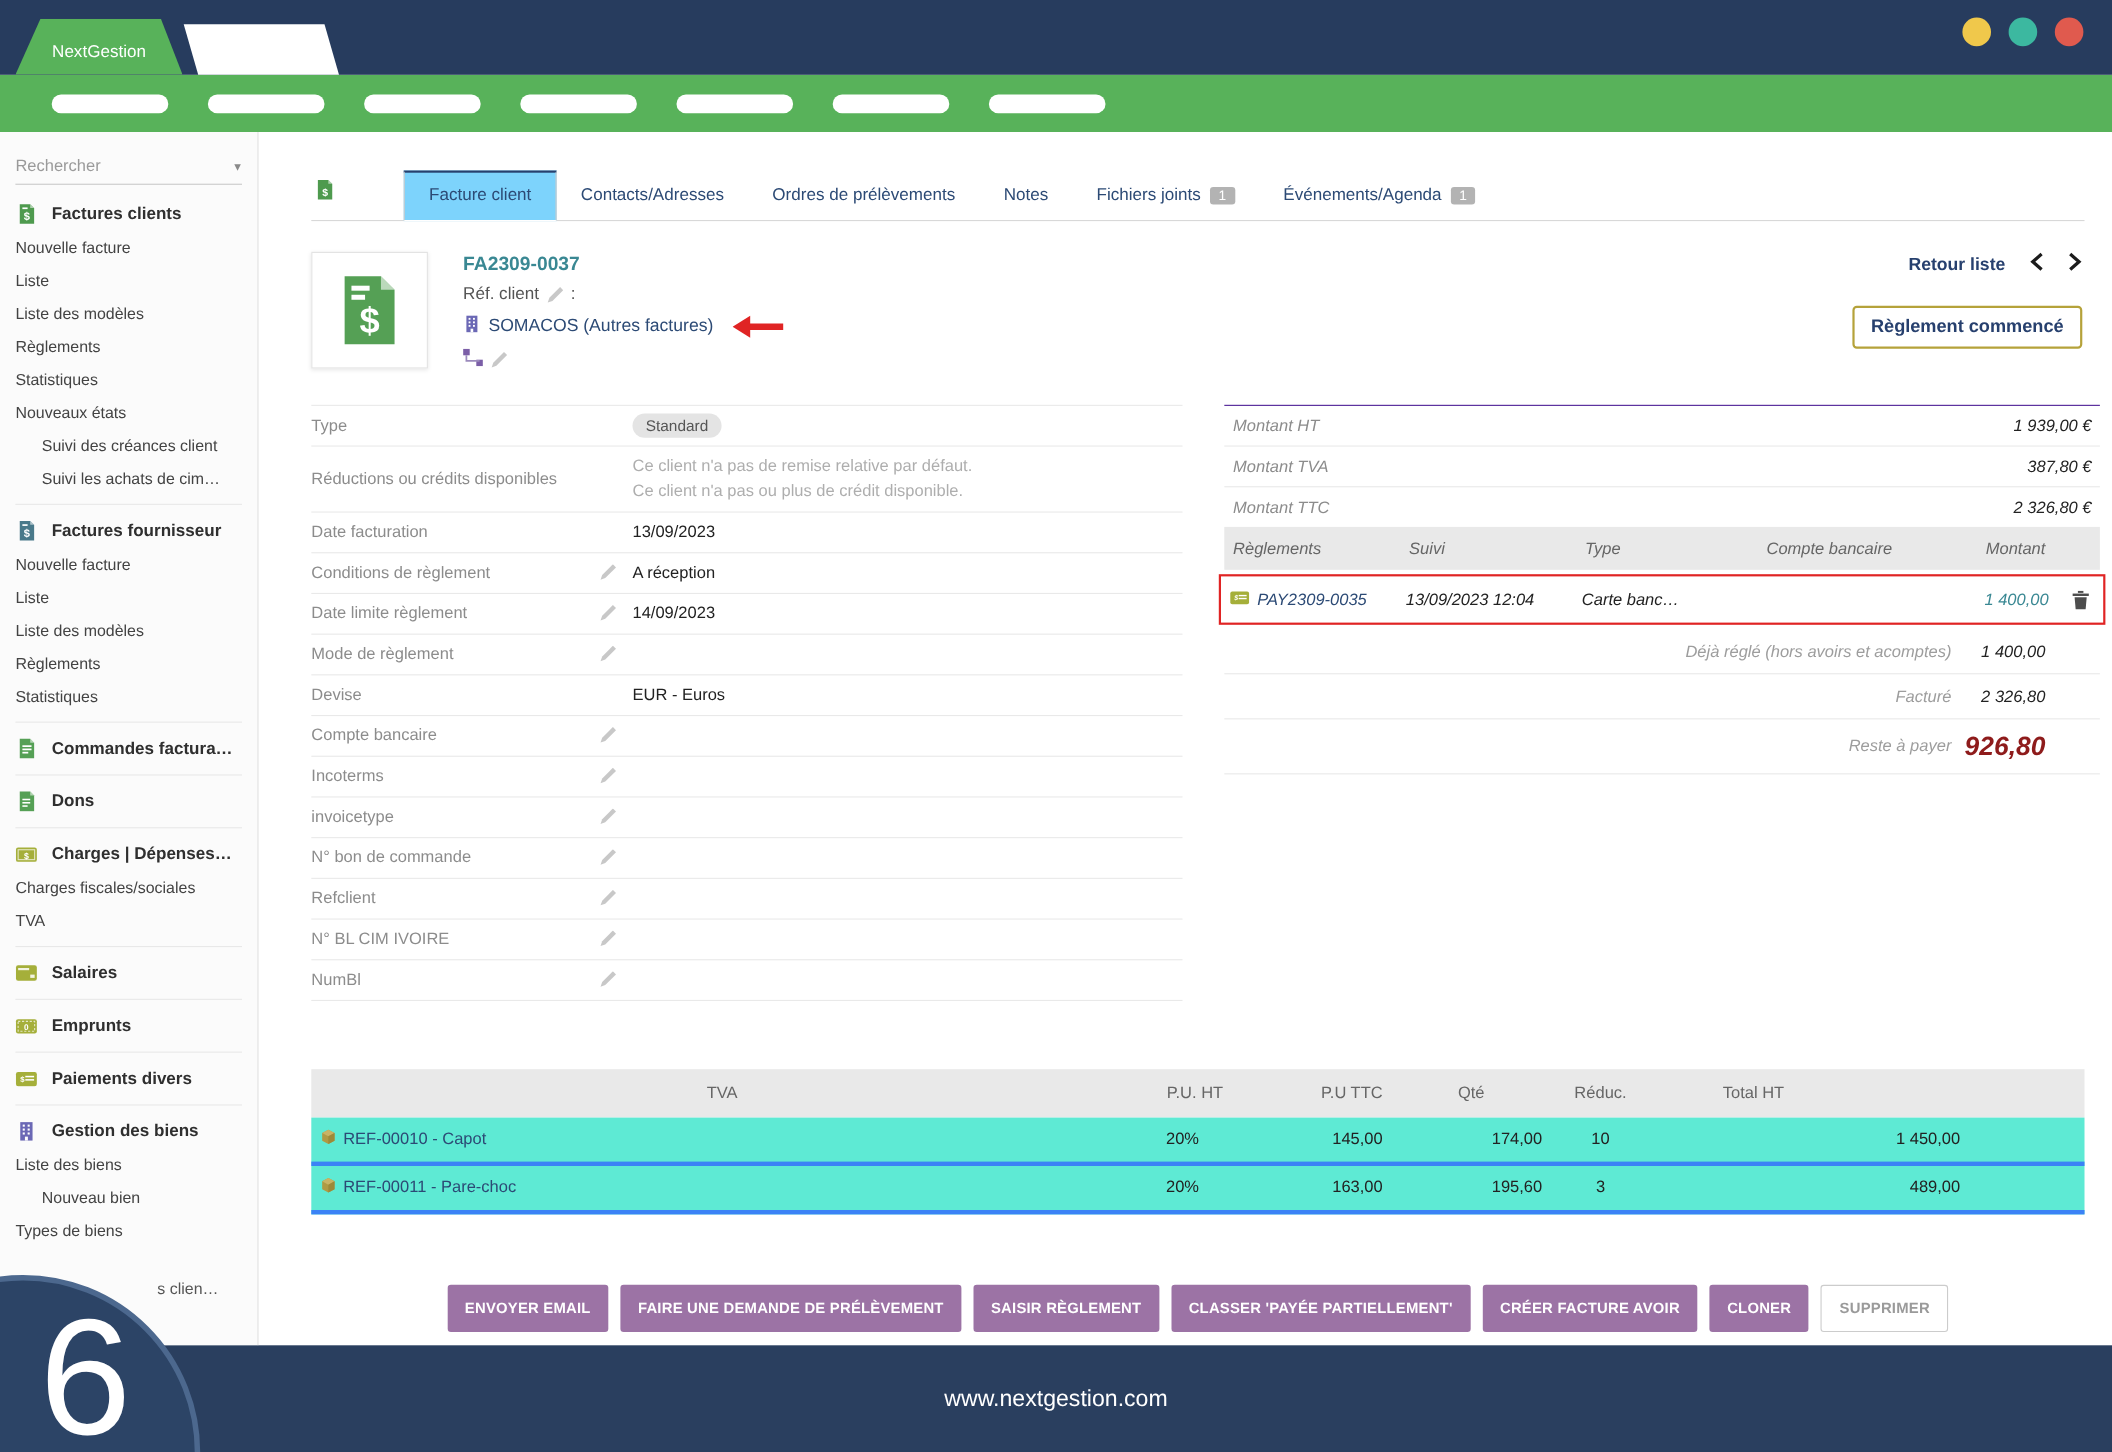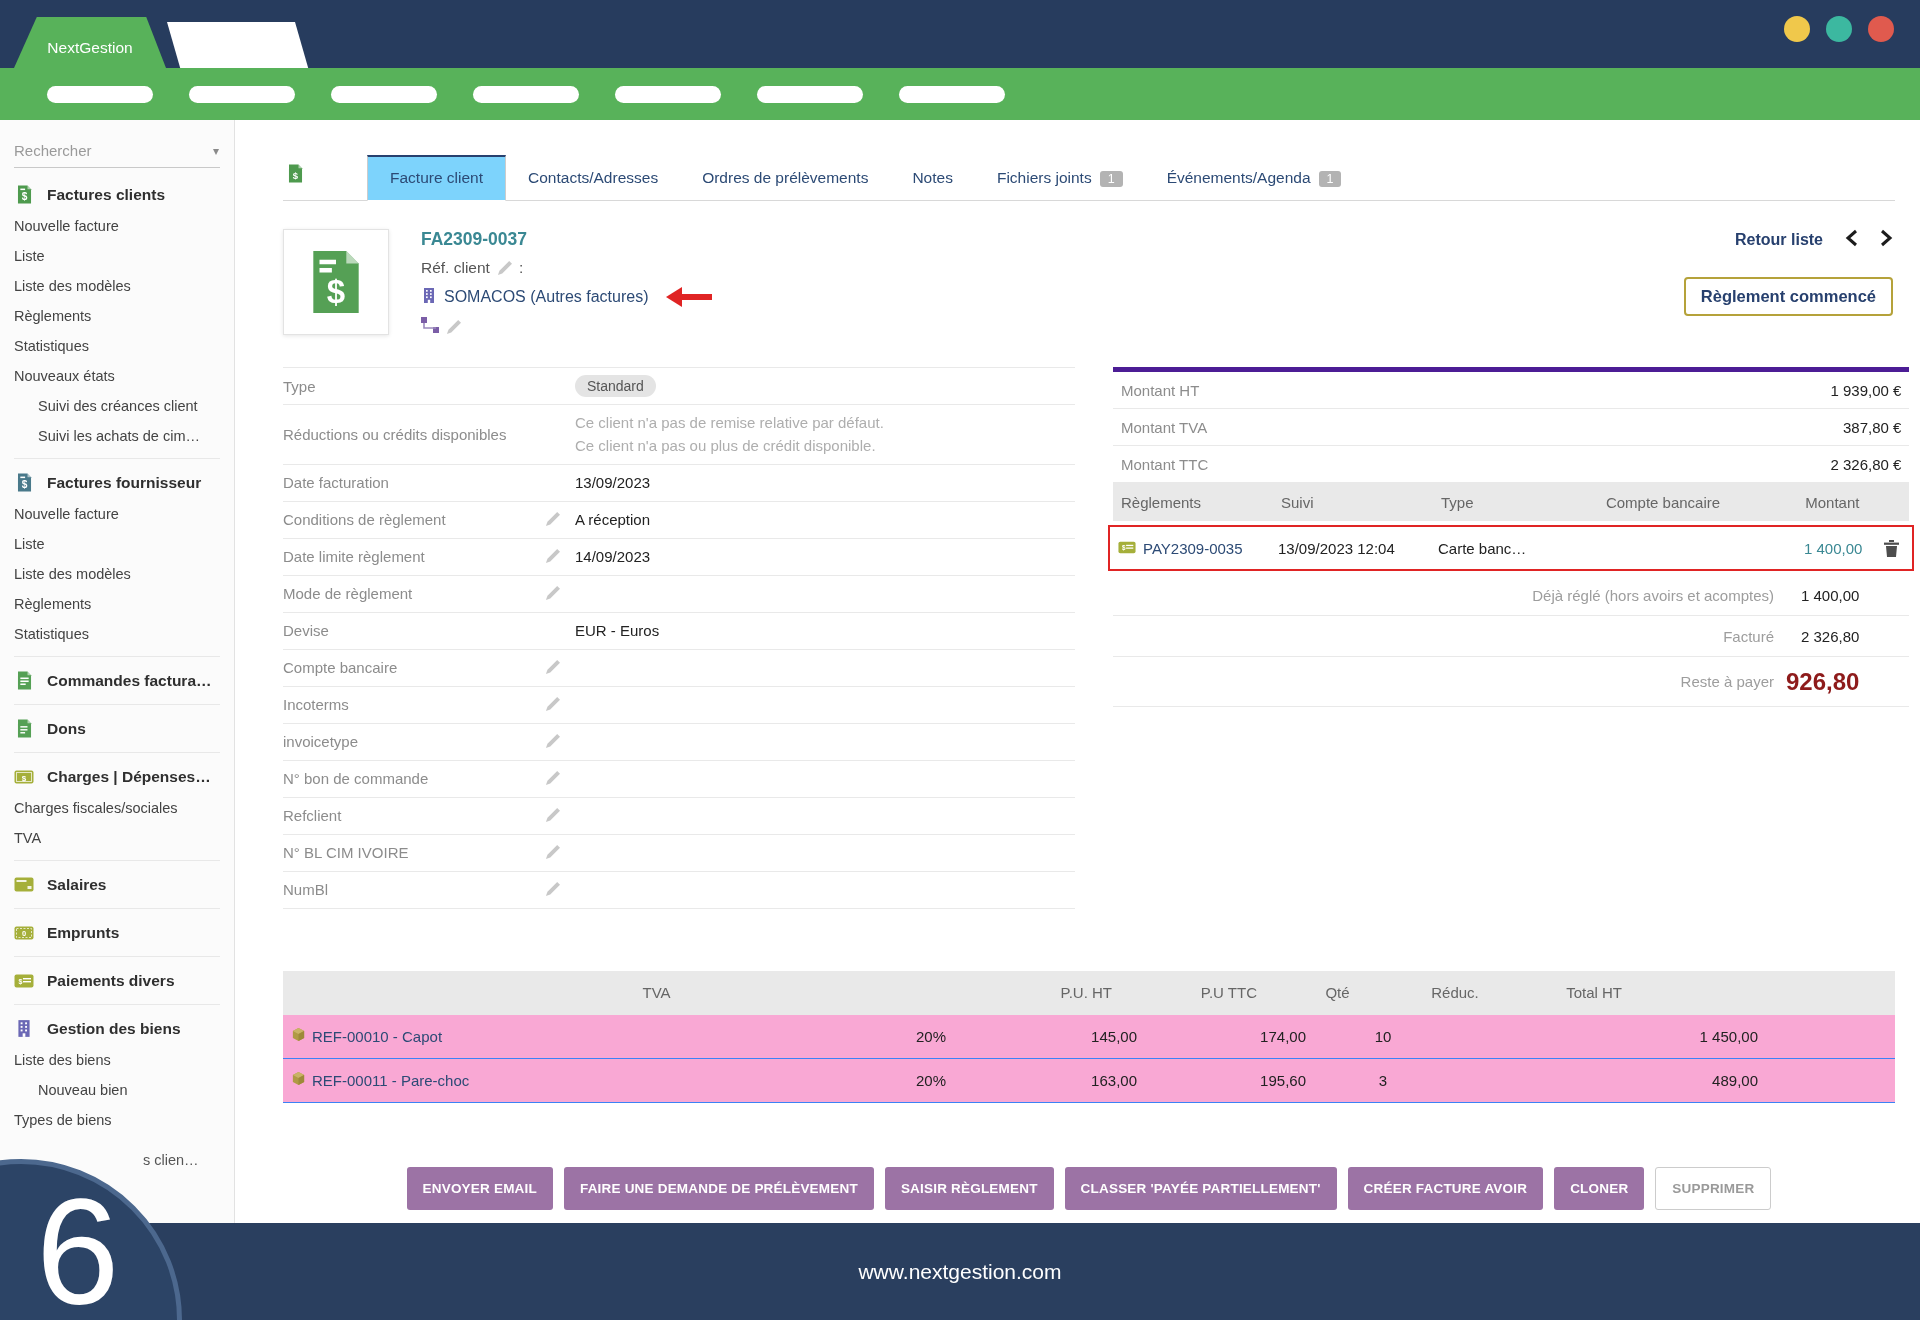--- a/index.html
+++ b/index.html
@@ -27,21 +27,21 @@
   
   .search { margin:0 14px 10px 14px; border-bottom:1px solid #c9c9c9; display:flex; align-items:center; height:34px; }
   .search input { flex:1; border:0; background:transparent; outline:none; font-size:15px; color:#333;
                   font-family:"Liberation Sans",sans-serif; }
   .search input::placeholder { color:#9a9a9a; }
   .caret { color:#8a8a8a; font-size:12px; padding-right:2px; }
   .sec-h { display:flex; align-items:center; gap:13px; height:33px; padding-left:14px; }
   .sec-t { font-weight:bold; font-size:15.5px; color:#2f2f2f; white-space:nowrap; }
   .sit { height:30px; display:flex; align-items:center; padding-left:14px; font-size:14.5px; color:#434343; white-space:nowrap; }
   .sit.ind { padding-left:38px; }
-  .sit.offset { margin-top:10px; padding-left:143px; color:#555; }
+  .sit.offset { margin-top:22px; padding-left:143px; color:#555; }
   .sdiv { border-top:1px solid #e8e8e8; margin:7px 14px; }
   .sic { display:flex; width:20px; justify-content:center; }
 
   
   .tabsrow { margin-top:35px; display:flex; align-items:flex-end; border-bottom:1px solid #d8d8d8; position:relative; }
   .tab-lead { margin:0 16px 13px 4px; }
   .tab { padding:12px 22px 13px 22px; font-size:15.5px; color:#2c4a75; white-space:nowrap; }
   .tab.active { background:#7dd3fc; border:1px solid #ccc; border-top:2px solid #27406e; border-bottom:1px solid #fff;
                 margin-bottom:-1px;margin-left:47px; }
   .badge { display:inline-block; background:#b3b3b3; color:#fff; border-radius:3px; padding:1px 8px; font-size:12.5px; margin-left:8px; }
@@ -56,21 +56,21 @@
   .company { color:#2c4a75; }
   .invright { margin-left:auto; text-align:right; padding-right:2px; }
   .backrow { display:flex; align-items:center; justify-content:flex-end; gap:22px; }
   .backlink { color:#27406e; font-weight:bold; font-size:16px; }
   .status { display:inline-block; margin-top:26px; border:2px solid #b5a23a; border-radius:4px; padding:8px 15px;
             color:#27406e; font-weight:bold; font-size:16.5px; background:#fff; }
 
   
   .cols { display:flex; margin-top:30px; gap:38px; align-items:flex-start; }
   .lcol { width:792px; flex:none; border-top:1px solid #e9e9e9; }
-  .rcol { flex:1; border-top:5px solid #4c1d95; }
+  .rcol { flex:1; border-top:1px solid #4c1d95;font-style:italic; }
 
   .frow { display:flex; align-items:center; min-height:37px; border-bottom:1px solid #e9e9e9; font-size:15px; }
   .flabel { width:262px; color:#8c8c8c; flex:none; }
   .fpencil { width:30px; flex:none; display:flex; align-items:center; }
   .fvalue { color:#222; }
   .fbadge { background:#e4e4e4; border-radius:11px; padding:3px 12px; color:#555; font-size:14px; }
   .muted { color:#aeaeae; line-height:1.55; padding:6px 0; font-size:15px; }
 
   .arow { display:flex; align-items:center; min-height:37px; border-bottom:1px solid #e9e9e9; font-size:15px; padding:0 8px; }
   .alabel { color:#8c8c8c; }
@@ -90,21 +90,21 @@
           border-bottom:1px solid #e9e9e9; }
   .tlabel { grid-column:1/5; text-align:right; color:#9d9d9d; font-size:15px; padding-right:4px; }
   .tvalue { text-align:right; padding:0 8px; font-size:15px; color:#222; }
   .tvalue.due { color:#8e1b1b; font-weight:bold; font-size:24px; }
 
   
   .lines { margin-top:62px; }
   .lgrid { display:grid; grid-template-columns:1fr 90px 145px 145px 90px 130px 160px 105px; align-items:center; }
   .lhead { background:#e9e9e9; height:44px; color:#666; font-size:15px; }
   .lhead > div, .lrow > div { padding:0 8px; }
-  .lrow { height:44px; border-bottom:1px solid #3b82f6; font-size:15px; color:#222; background:#f9a8d4;gap:24px; }
+  .lrow { height:44px; border-bottom:4px solid #3b82f6; font-size:15px; color:#222; background:#5eead4; }
   .prodlink { color:#2c4a75; display:flex; align-items:center; gap:6px; }
 
   
   .actions { margin-top:64px; display:flex; justify-content:center; gap:11px; }
   .btn { background:#9c73a5; color:#fff; font-weight:bold; font-size:13.5px; padding:13px 16px; border-radius:3px;
          border:0; font-family:"Liberation Sans",sans-serif; letter-spacing:.2px; white-space:nowrap; cursor:pointer; }
   .btn.disabled { background:#fff; color:#9a9a9a; border:1px solid #ccc; }
 
   
   .footer { height:97px; background:#2a3f5f; display:flex; align-items:center; justify-content:center; }

